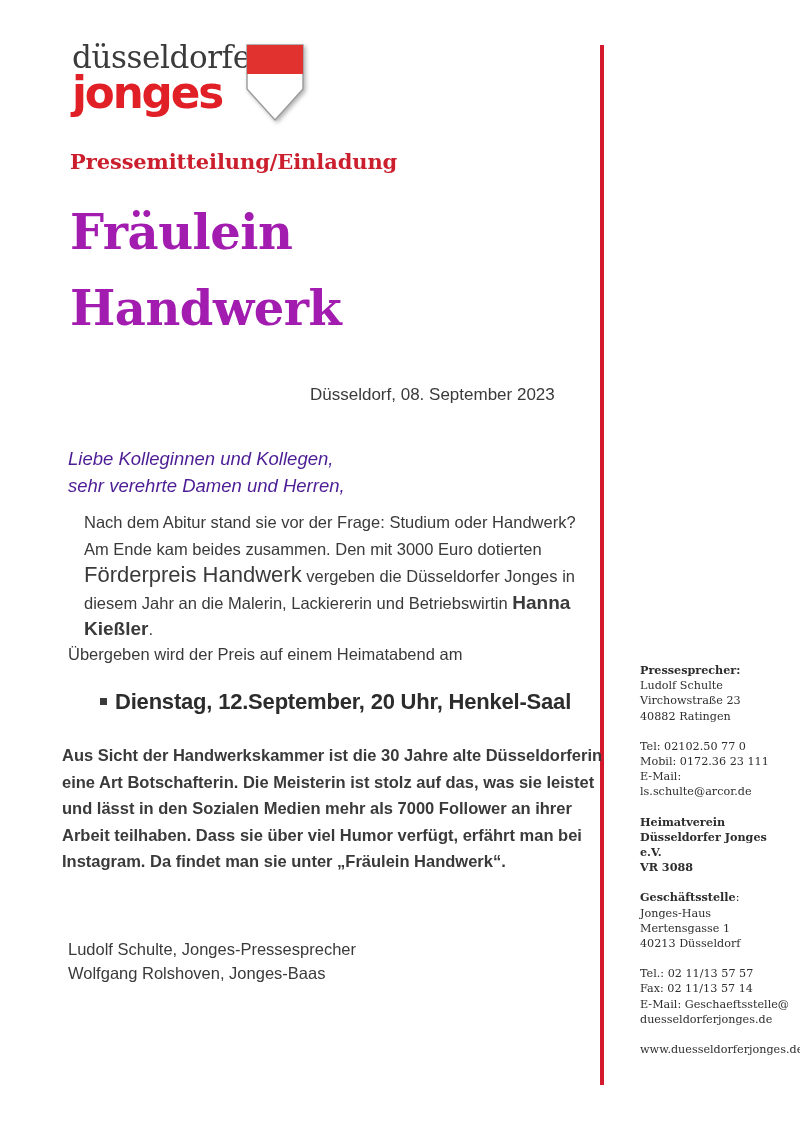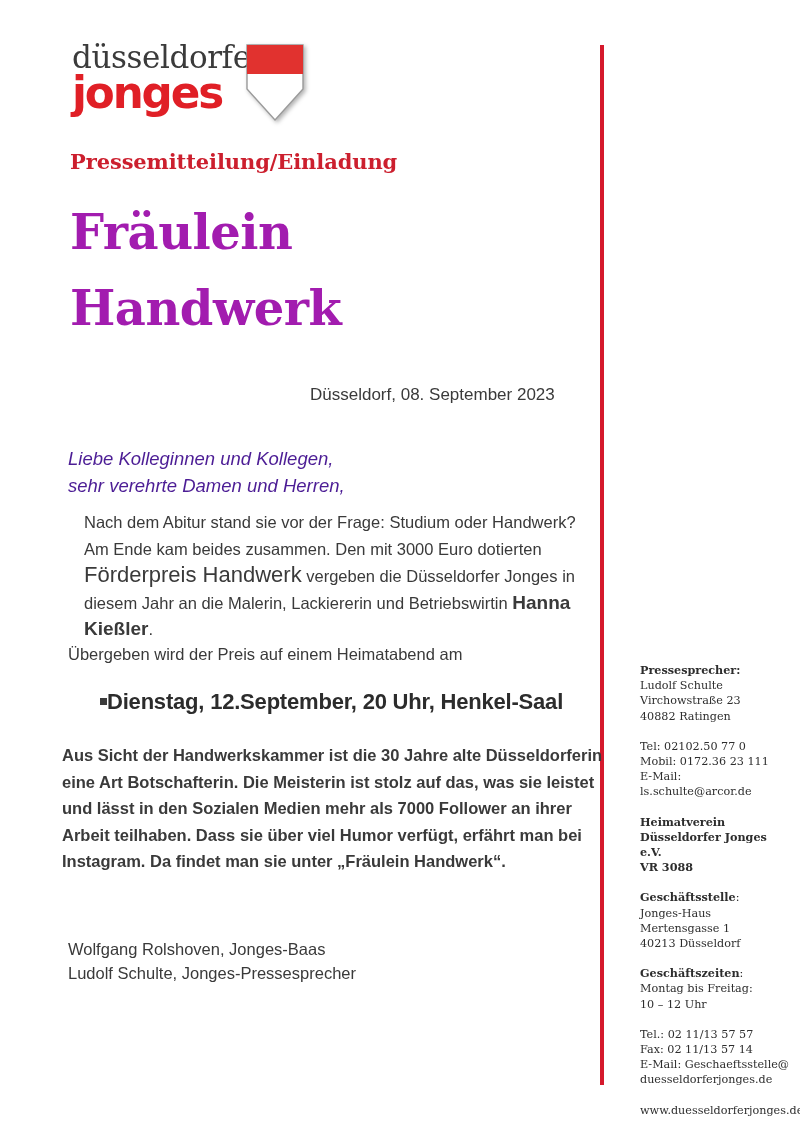--- a/index.html
+++ b/index.html
@@ -130,21 +130,21 @@
     font-size: 19px;
   }
 
   
   .event {
     position: absolute;
     left: 100px;
     top: 689px;
     display: flex;
     align-items: baseline;
-    gap: 0;
+    gap: 8px;
   }
   .event-bullet {
     width: 7px;
     height: 7px;
     background: #3a3a3a;
     display: inline-block;
     flex: 0 0 auto;
     position: relative;
     top: -4px;
   }
@@ -212,22 +212,22 @@
   <div class="event">
     <span class="event-bullet"></span>
     <span class="event-text">Dienstag, 12.September, 20 Uhr, Henkel-Saal</span>
   </div>
 
   <div class="para p-aussicht"> Aus Sicht der Handwerkskammer ist die 30 Jahre alte Düsseldorferin eine Art Botschafterin. Die Meisterin ist stolz auf das, was sie leistet und lässt in den Sozialen Medien mehr als 7000 Follower an ihrer Arbeit teilhaben. Dass sie über viel Humor verfügt, erfährt man bei Instagram. Da findet man sie unter „Fräulein Handwerk“.</div>
 
 
 
   <div class="para p-signature">
+    <div>Ludolf Schulte, Jonges-Pressesprecher</div>
     <div>Wolfgang Rolshoven, Jonges-Baas</div>
-    <div>Ludolf Schulte, Jonges-Pressesprecher</div>
   </div>
 
   <div class="sidebar">
 
     <div class="sb-block">
       <span class="sb-line sb-head">Pressesprecher:</span>
       <span class="sb-line">Ludolf Schulte</span>
       <span class="sb-line">Virchowstraße 23</span>
       <span class="sb-line">40882 Ratingen</span>
     </div>
@@ -244,25 +244,20 @@
       <span class="sb-line sb-head">VR 3088</span>
     </div>
 
     <div class="sb-block">
       <span class="sb-line"><span class="sb-head">Geschäftsstelle</span><span>:</span></span>
       <span class="sb-line">Jonges-Haus</span>
       <span class="sb-line">Mertensgasse 1</span>
       <span class="sb-line">40213 Düsseldorf</span>
     </div>
 
-    <div class="sb-block">
-      <span class="sb-line"><span class="sb-head">Geschäftszeiten</span><span>:</span></span>
-      <span class="sb-line">Montag bis Freitag:</span>
-      <span class="sb-line">10 – 12 Uhr</span>
-    </div>
 
     <div class="sb-block">
       <span class="sb-line">Tel.: 02 11/13 57 57</span>
       <span class="sb-line">Fax: 02 11/13 57 14</span>
       <span class="sb-line">E-Mail: Geschaeftsstelle@</span>
       <span class="sb-line">duesseldorferjonges.de</span>
     </div>
 
     <div class="sb-block">
       <span class="sb-line">www.duesseldorferjonges.de</span>

